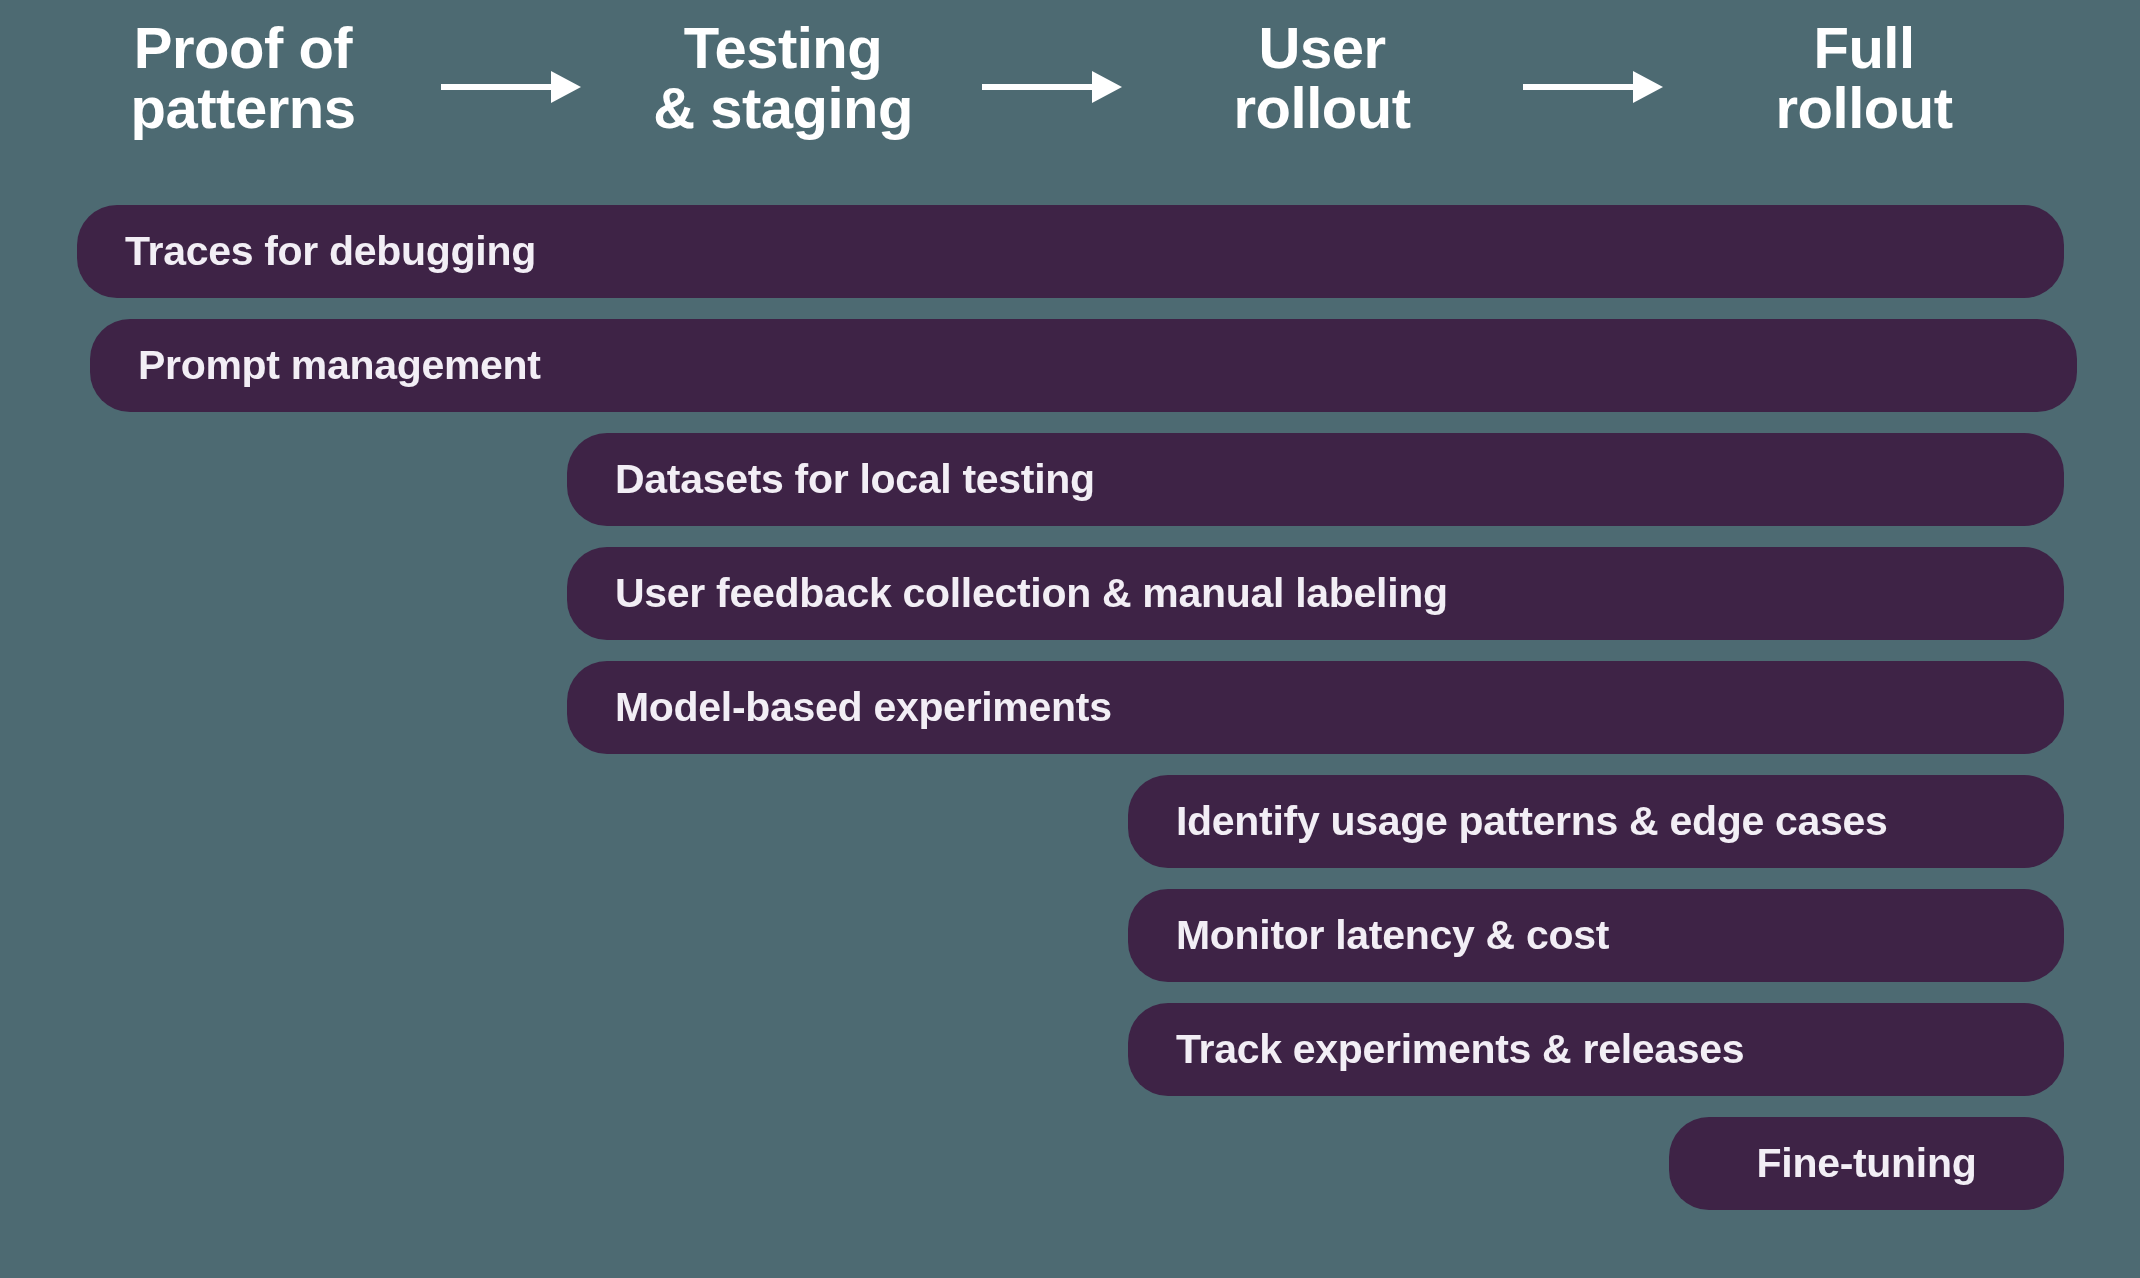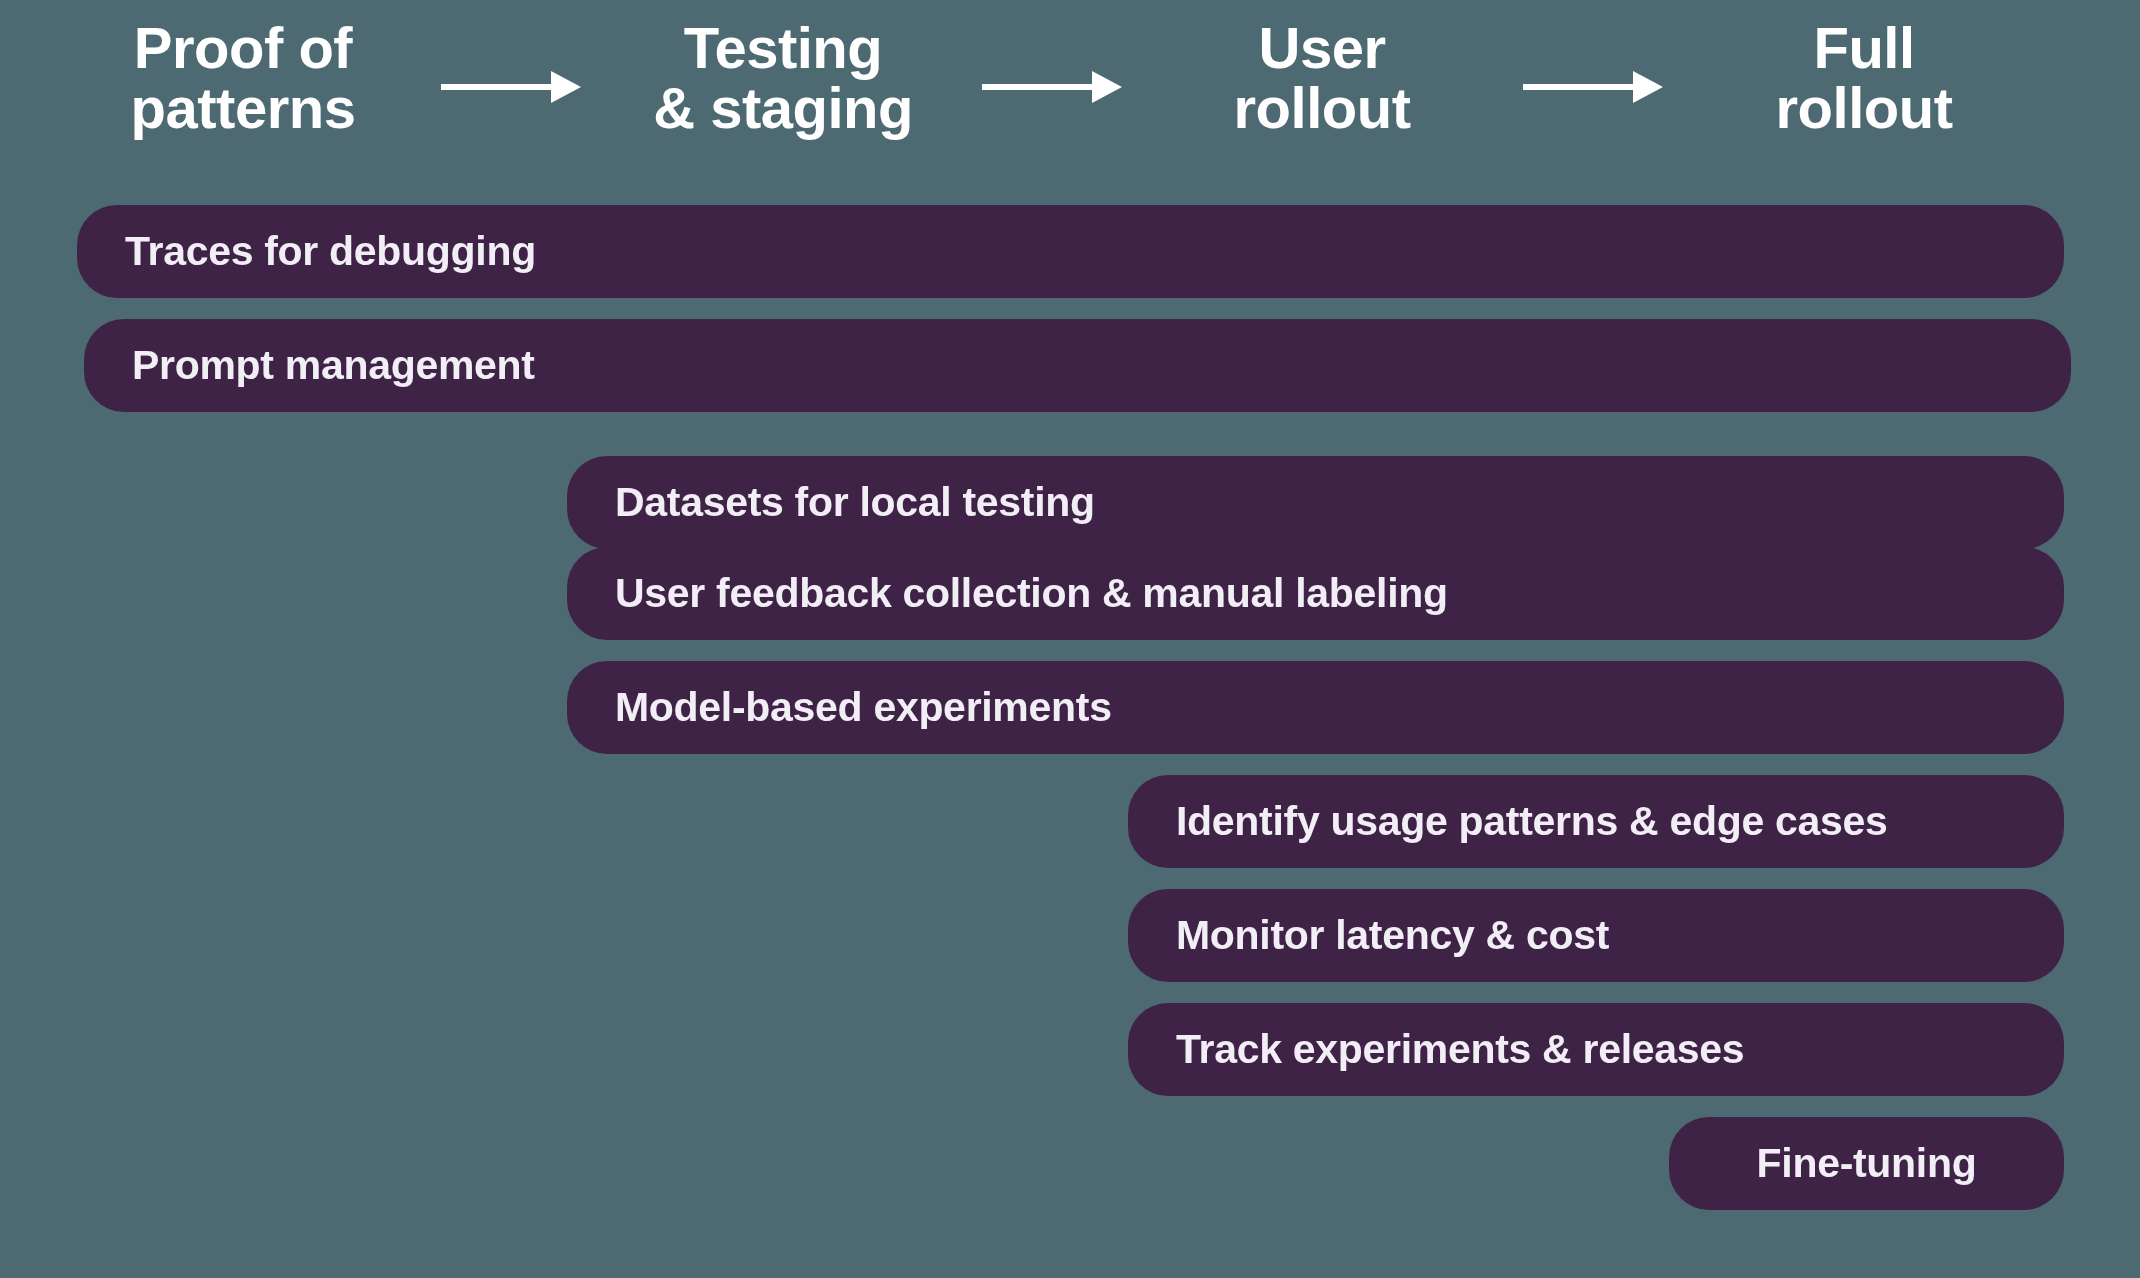--- a/index.html
+++ b/index.html
@@ -93,24 +93,24 @@
     <polygon points="110,2 140,18 110,34" fill="var(--arrow)"></polygon>
   </svg>
   <svg class="arrow" style="left:1523px" viewBox="0 0 140 36">
     <line x1="0" y1="18" x2="112" y2="18" stroke="var(--arrow)" stroke-width="6"></line>
     <polygon points="110,2 140,18 110,34" fill="var(--arrow)"></polygon>
   </svg>
 
   <div class="bar" style="top:205px;  left:77px;   width:1987px">
     <span class="bar-label">Traces for debugging</span>
   </div>
-  <div class="bar" style="top:319px;  left:84px;   width:1987px">
+  <div class="bar" style="top:319px;  left:90px;   width:1987px">
     <span class="bar-label">Prompt management</span>
   </div>
-  <div class="bar" style="top:456px;  left:567px;  width:1497px">
+  <div class="bar" style="top:433px;  left:567px;  width:1497px">
     <span class="bar-label">Datasets for local testing</span>
   </div>
   <div class="bar" style="top:547px;  left:567px;  width:1497px">
     <span class="bar-label">User feedback collection &amp; manual labeling</span>
   </div>
   <div class="bar" style="top:661px;  left:567px;  width:1497px">
     <span class="bar-label">Model-based experiments</span>
   </div>
   <div class="bar" style="top:775px;  left:1128px; width:936px">
     <span class="bar-label">Identify usage patterns &amp; edge cases</span>

